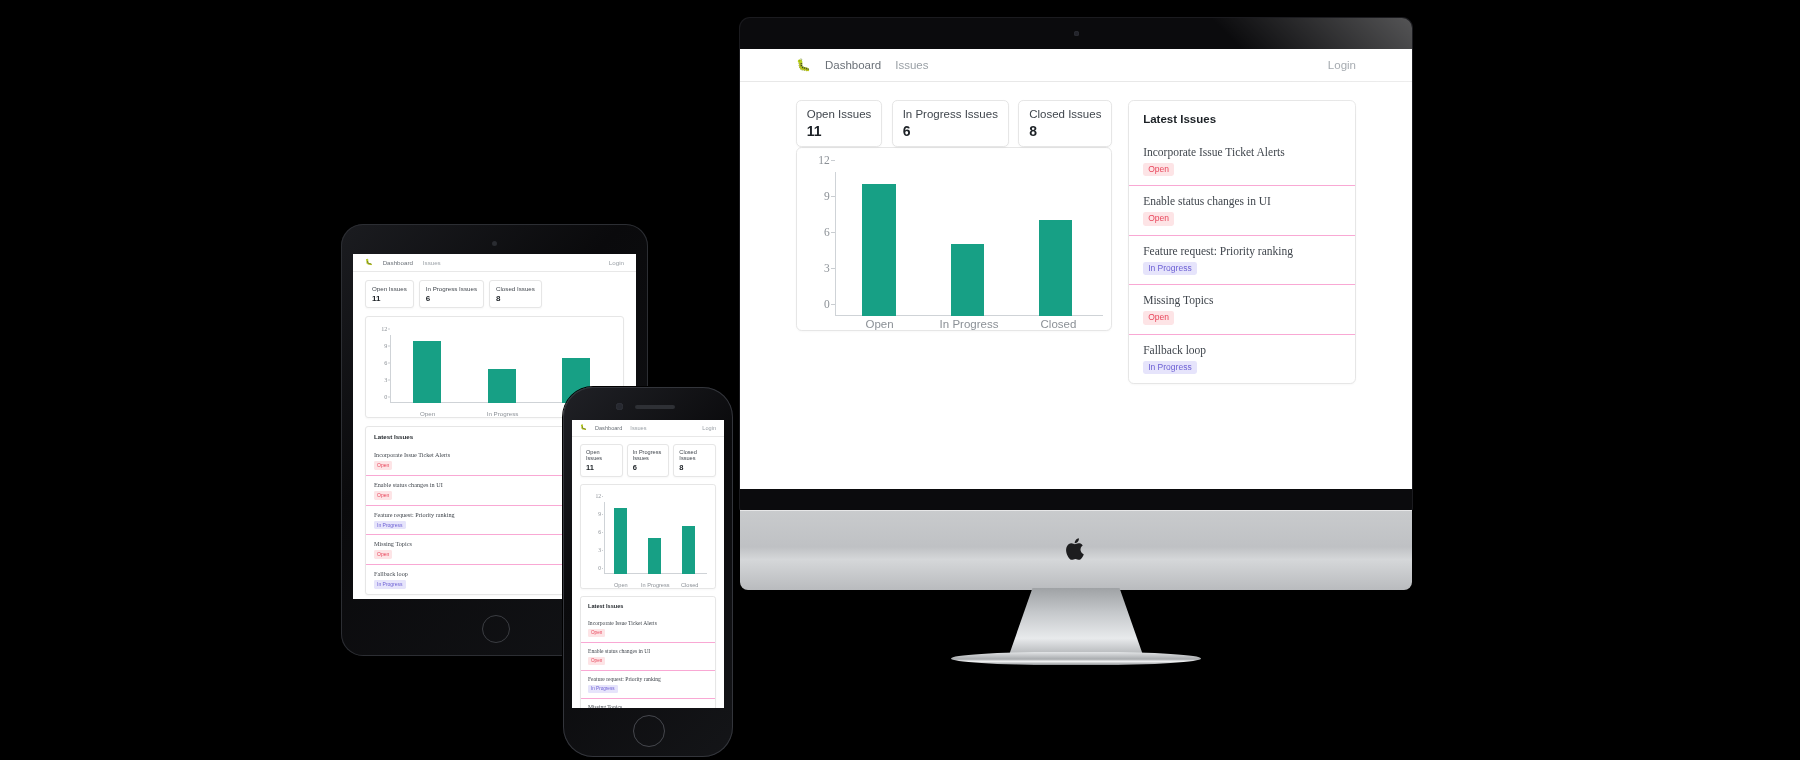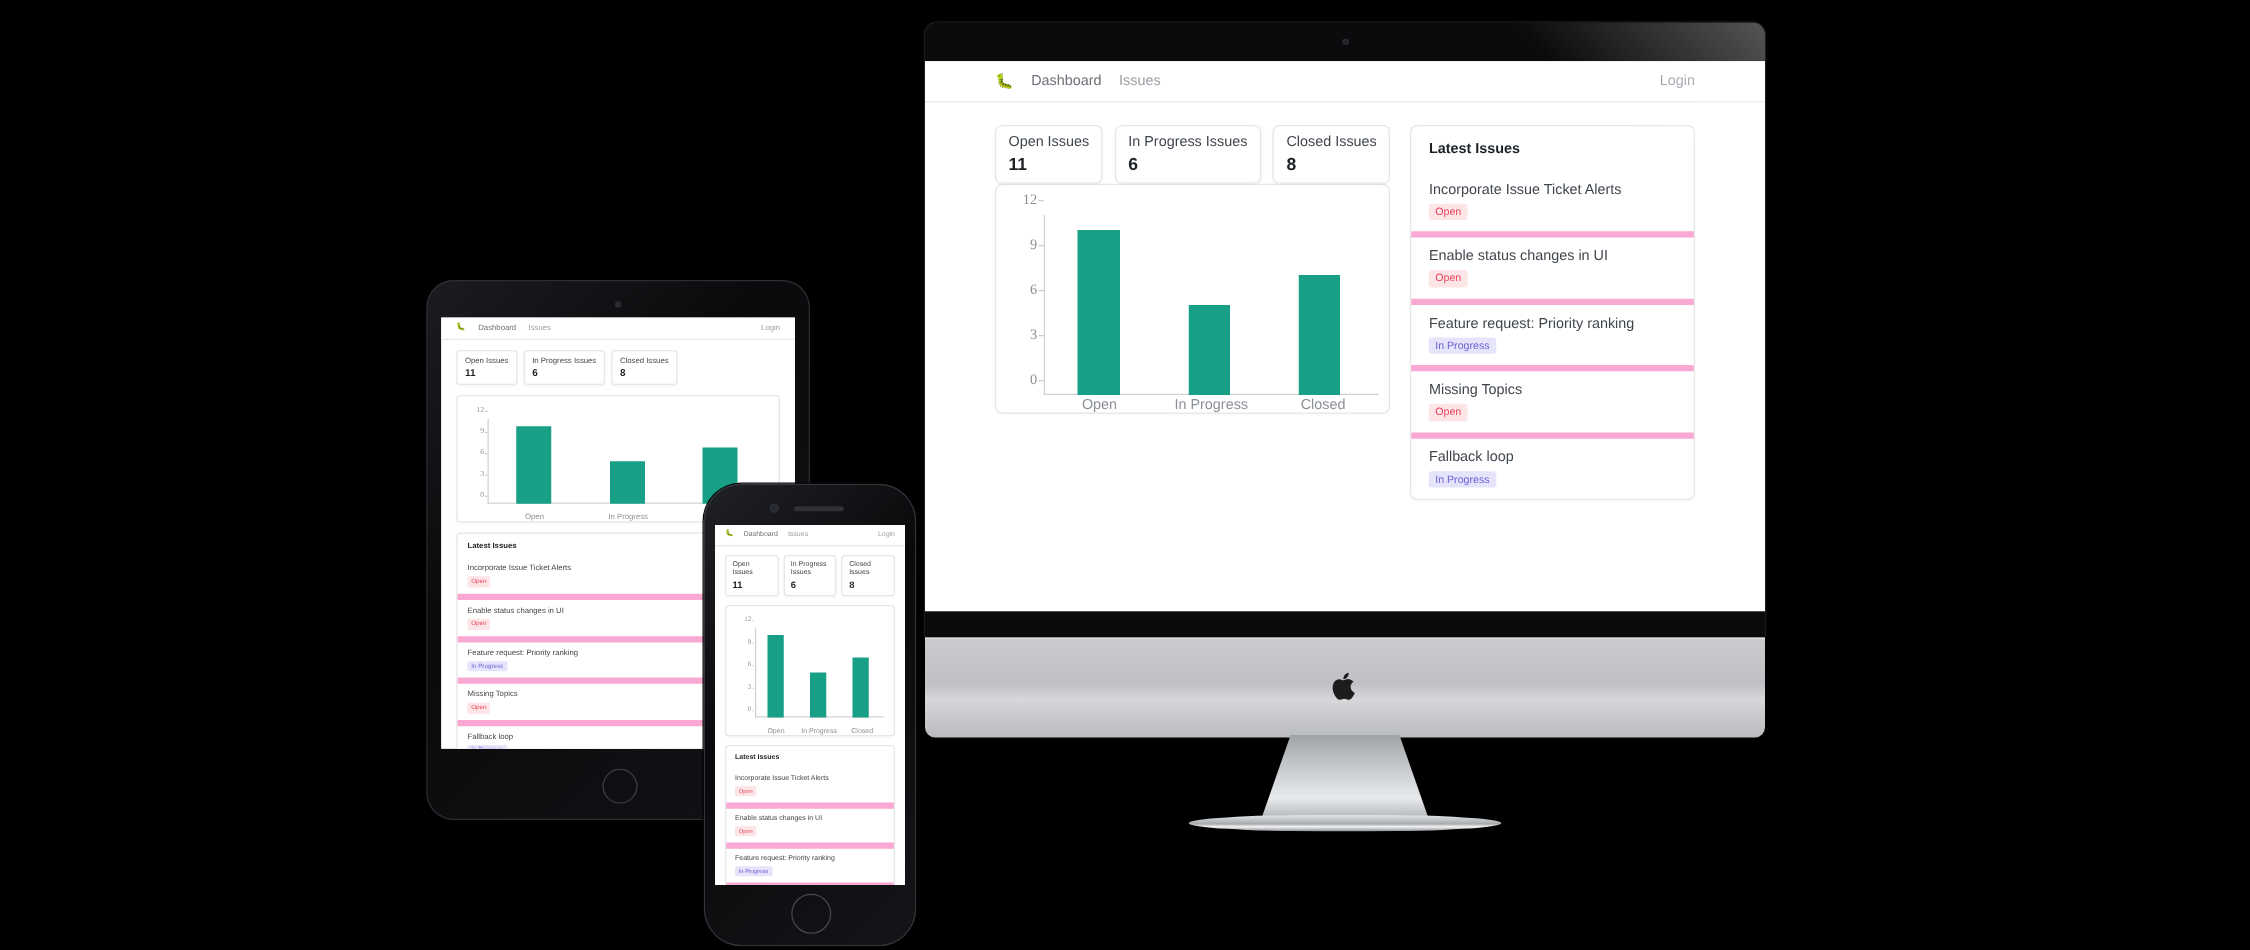--- a/index.html
+++ b/index.html
@@ -42,23 +42,23 @@
   .bars{position:absolute;left:2.6em;right:.3em;top:0;bottom:0;
         display:flex;align-items:flex-end;justify-content:space-around;}
   .barwrap{display:flex;flex-direction:column;align-items:center;
            justify-content:flex-end;height:100%;flex:1 1 0;}
   .bar{width:38%;background:#17a085;}
   .xlabels{position:absolute;left:2.6em;right:.3em;display:flex;
            justify-content:space-around;}
   .xlabel{flex:1 1 0;text-align:center;color:#8b9096;white-space:nowrap;}
 
   
-  .issue-row{border-top:5px solid #f9a8d4;}
+  .issue-row{border-top:1px solid #f9a8d4;}
   .issue-row:first-child{border-top:none;}
-  .issue-title{color:#40464d;}
+  .issue-title{color:#40464d;font-family:Liberation Serif, serif;}
   .badge{display:inline-block;border-radius:.28em;line-height:1.35;
          white-space:nowrap;}
   .badge-open{background:#fde4e6;color:#e8465c;}
   .badge-progress{background:#e6e4fb;color:#6c5fd4;}
 
   
   #imac{position:absolute;left:740px;top:18px;width:672px;height:600px;}
   .imac-bezel{position:absolute;left:0;top:0;width:672px;height:492px;
     background:#0b0b0d;border-radius:10px 10px 2px 2px;
     box-shadow:0 0 0 1px #1b1b1f;overflow:hidden;}

